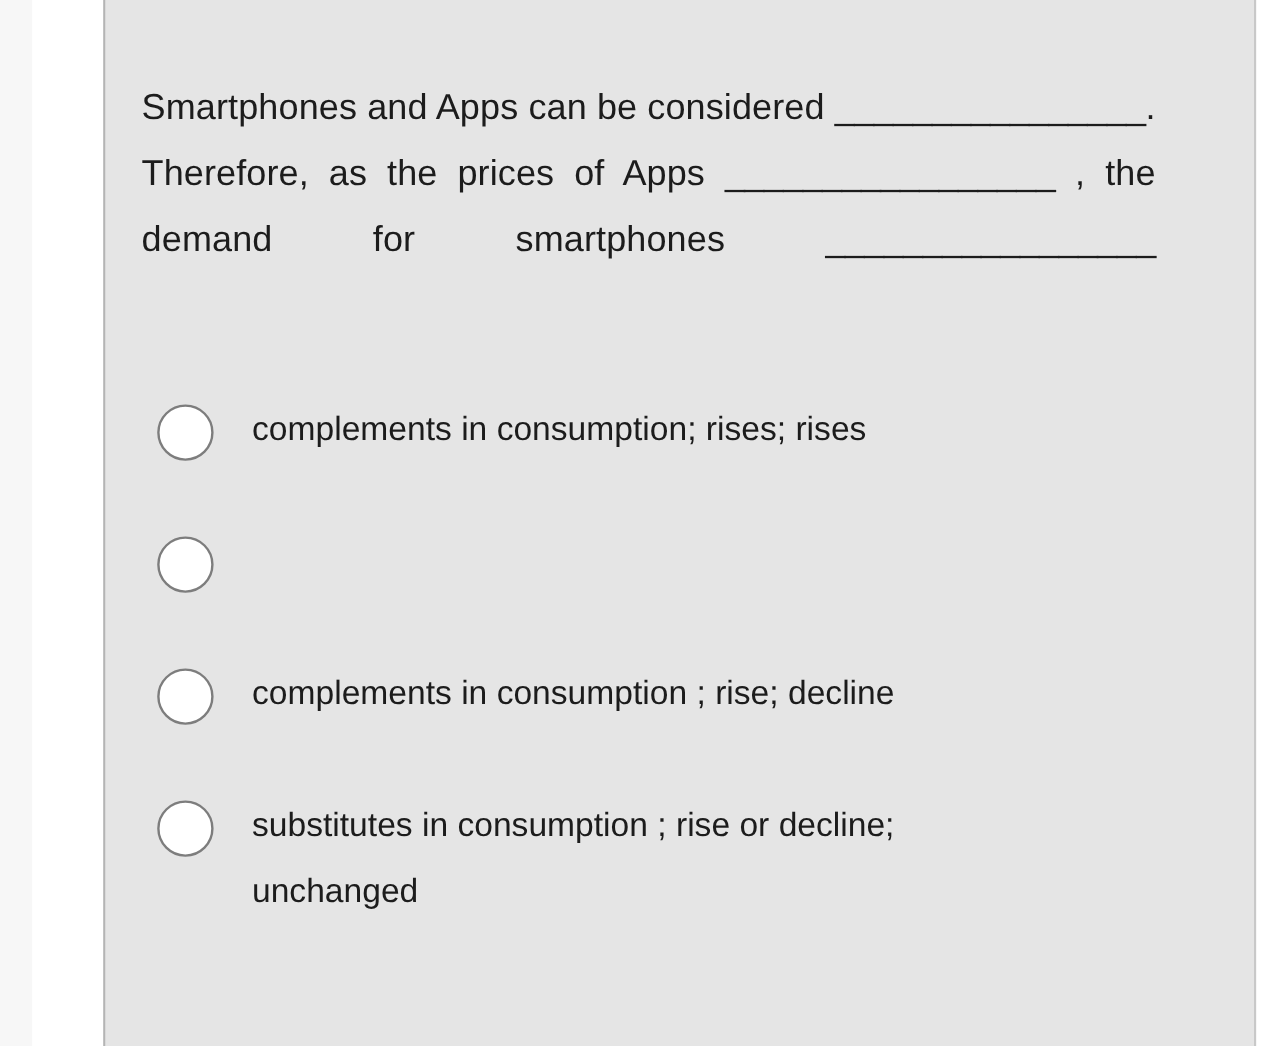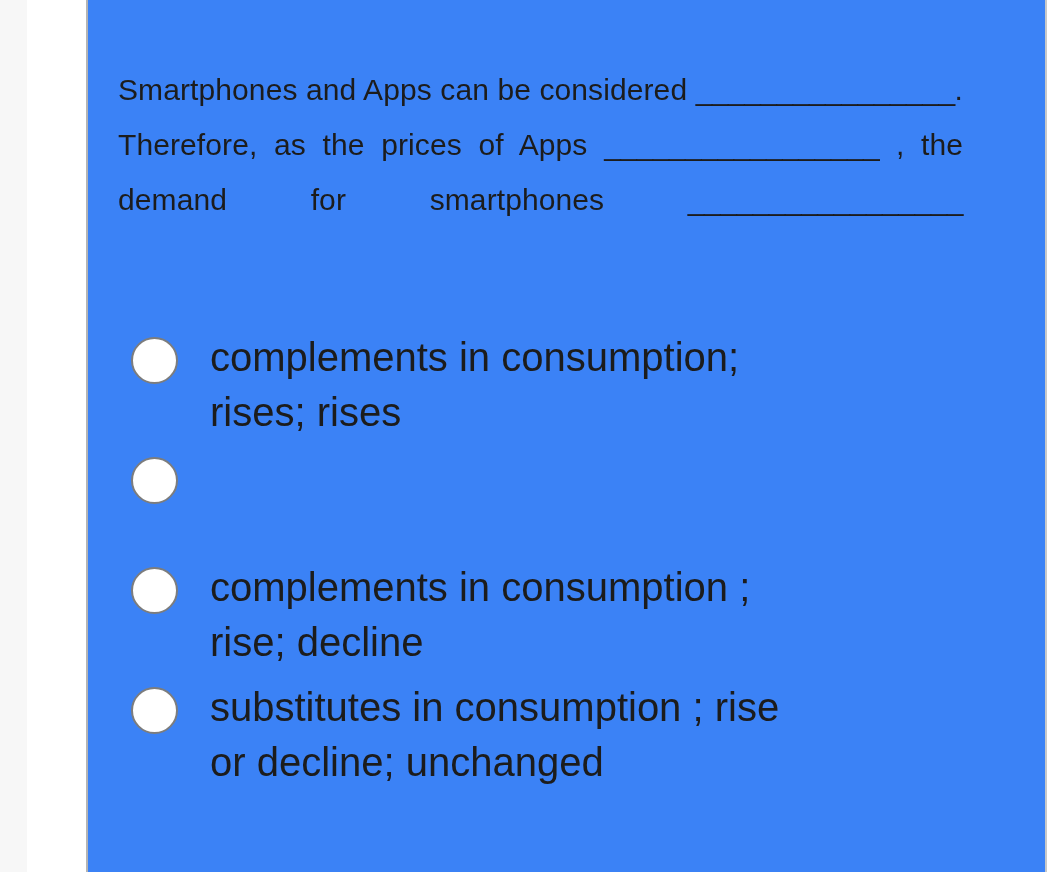--- a/index.html
+++ b/index.html
@@ -67,21 +67,21 @@
     background: #ffffff;
   }
 
   
   .card {
     position: absolute;
     left: 88px;
     top: 0;
     width: 957px;
     height: 872px;
-    background: #3b82f6;
+    background: #e5e5e5;
   }
 
   .question-block {
     position: absolute;
     left: 30px;
     top: 62px;
     width: 845px;
   }
 
   .question-text {
@@ -127,21 +127,21 @@
     border-radius: 50%;
     background: #ffffff;
     box-sizing: border-box;
     cursor: pointer;
   }
 
   .option-label {
     flex: 1 1 auto;
     margin-left: 32px;
     margin-top: 10px;
-    font-size: 40px;
+    font-size: 28px;
     line-height: 55px;
     color: #1c1c1c;
     cursor: pointer;
     max-width: 600px;
   }
 </style>
 </head>
 <body>
 
 <div class="screen">

